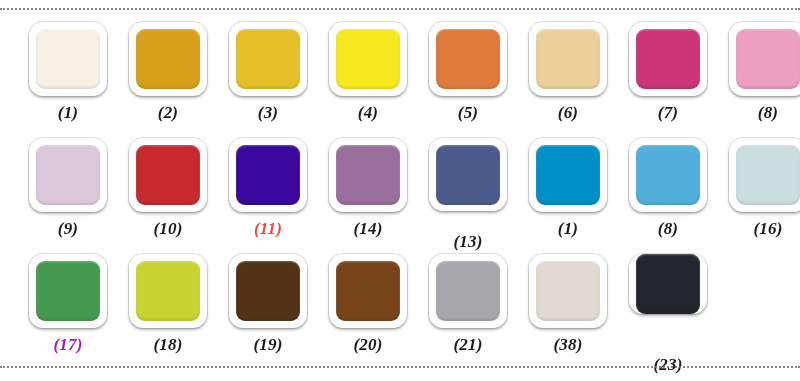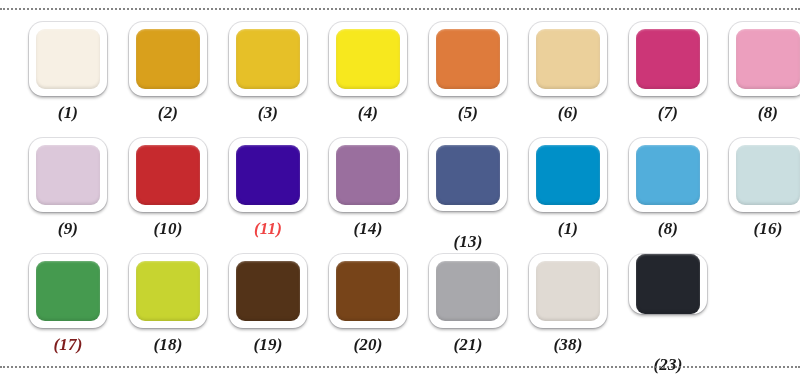--- a/index.html
+++ b/index.html
@@ -218,21 +218,21 @@
       <div class="swatch-cell">
         <div class="chip-frame" style="background: rgb(255, 255, 255);">
           <div class="chip" style="background-color: rgb(202, 222, 224);"></div>
         </div>
         <div class="chip-label" style="color: rgb(27, 27, 27);">(16)</div>
       </div>
       <div class="swatch-cell">
         <div class="chip-frame" style="background: rgb(255, 255, 255);">
           <div class="chip" style="background-color: rgb(69, 154, 79);"></div>
         </div>
-        <div class="chip-label" style="color: #7f1d1d;">(17)</div>
+        <div class="chip-label" style="color: #a21caf;">(17)</div>
       </div>
       <div class="swatch-cell">
         <div class="chip-frame" style="background: rgb(255, 255, 255);">
           <div class="chip" style="background-color: rgb(199, 212, 48);"></div>
         </div>
         <div class="chip-label" style="color: rgb(27, 27, 27);">(18)</div>
       </div>
       <div class="swatch-cell">
         <div class="chip-frame" style="background: rgb(255, 255, 255);">
           <div class="chip" style="background-color: rgb(83, 51, 24);"></div>

